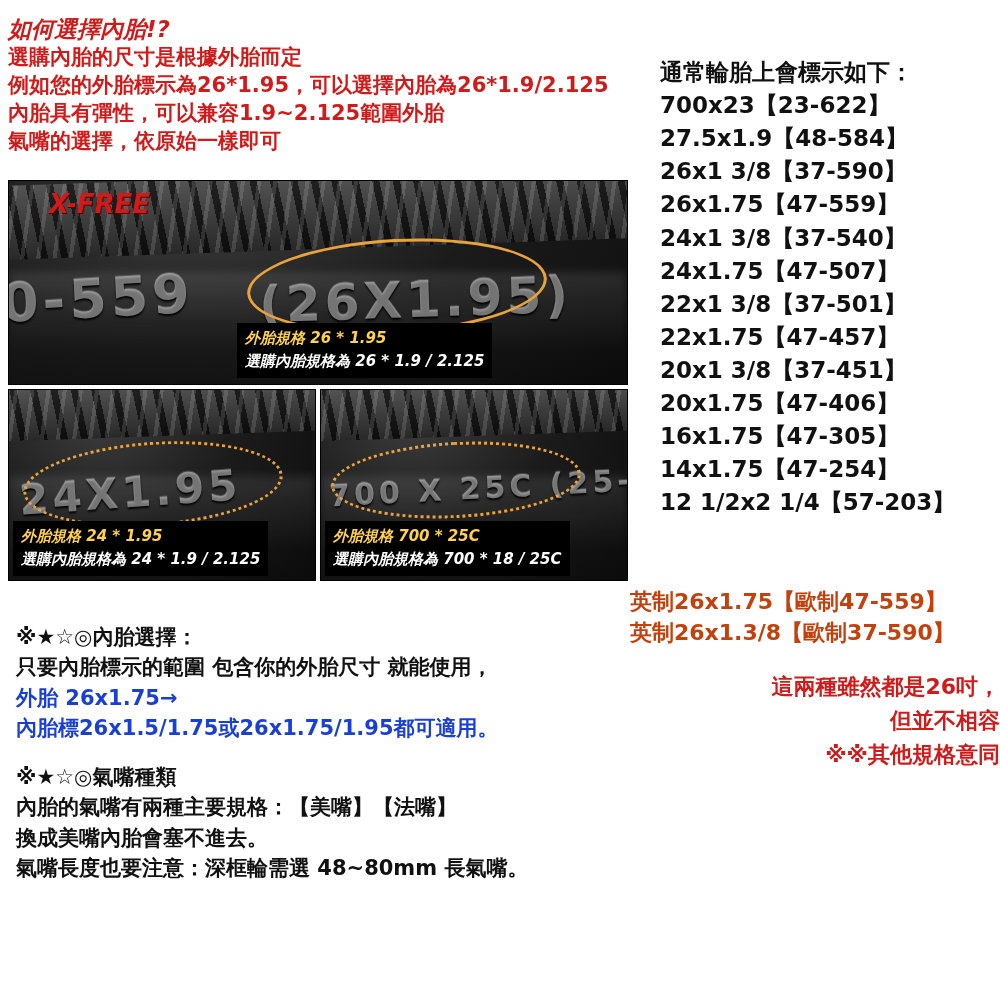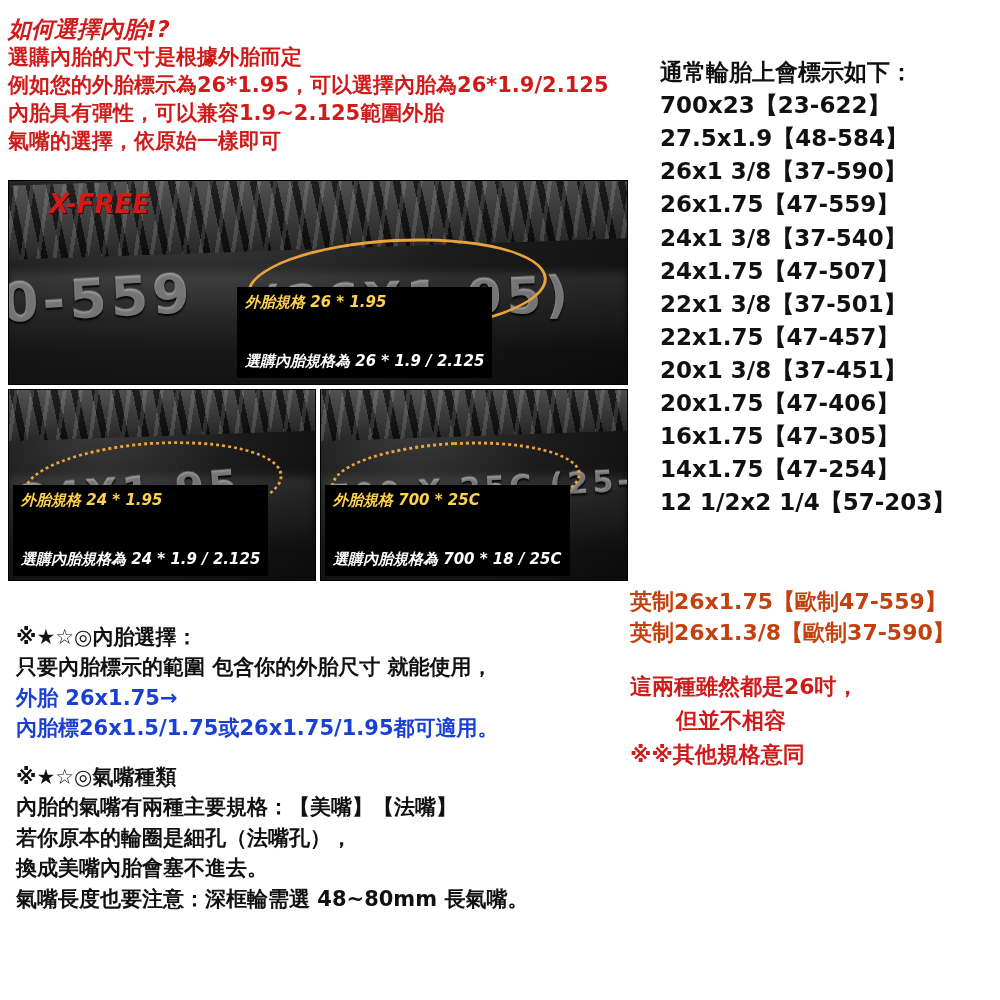--- a/index.html
+++ b/index.html
@@ -141,21 +141,21 @@
     position: absolute;
     background: #000;
     padding: 4px 8px 6px 8px;
     color: #ffd24d;
     font-size: 15px;
     line-height: 1.5;
     font-style: italic;
     font-weight: 700;
     white-space: nowrap;
   }
-  .caption-box .c2 { color: #ffffff; margin-top: 36px; }
+  .caption-box .c2 { color: #ffffff; }
   .cap-big { left: 228px; bottom: 6px; }
   .cap-sml { left: 4px; bottom: 4px; }
   .cap-smr { left: 4px; bottom: 4px; }
 
   
   .right-col {
     position: absolute;
     left: 660px;
     top: 56px;
     width: 336px;
@@ -181,21 +181,21 @@
   .note-red {
     position: absolute;
     left: 630px;
     top: 670px;
     width: 370px;
     color: #d11b1b;
     font-size: 22px;
     font-weight: 700;
     line-height: 1.55;
   }
-  .note-red .ln { display:block; white-space: nowrap; }
+  .note-red .ln { display:block; white-space: nowrap; text-align: right; }
   .note-red .ind2 { padding-left: 46px; }
 
   
   .notes {
     position: absolute;
     left: 16px;
     top: 622px;
     width: 610px;
     color: #111;
     font-size: 21px;
@@ -293,18 +293,17 @@
   </div>
 
   <div class="notes">
     <span class="ln">※★☆◎內胎選擇：</span>
     <span class="ln">只要內胎標示的範圍 包含你的外胎尺寸 就能使用，</span>
     <span class="ln blue">外胎 26x1.75→</span>
     <span class="ln blue">內胎標26x1.5/1.75或26x1.75/1.95都可適用。</span>
     <span class="gap"></span>
     <span class="ln">※★☆◎氣嘴種類</span>
     <span class="ln">內胎的氣嘴有兩種主要規格：【美嘴】【法嘴】</span>
-    <span class="ln">若你原本的輪圈是細孔（法嘴孔），</span>
     <span class="ln">換成美嘴內胎會塞不進去。</span>
     <span class="ln">氣嘴長度也要注意：深框輪需選 48~80mm 長氣嘴。</span>
   </div>
 
 </div>
 
 </body></html>

